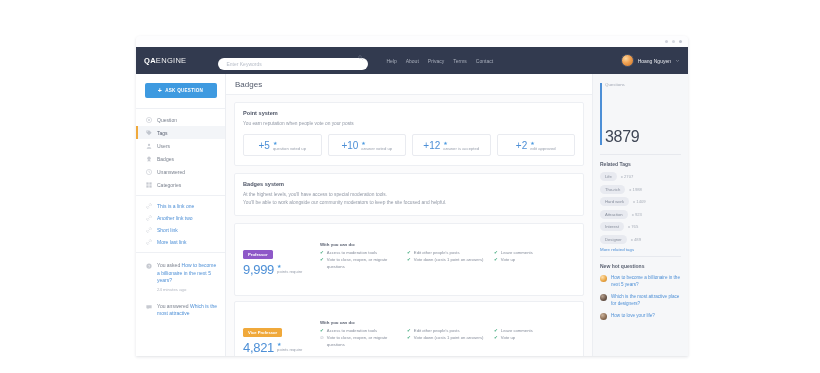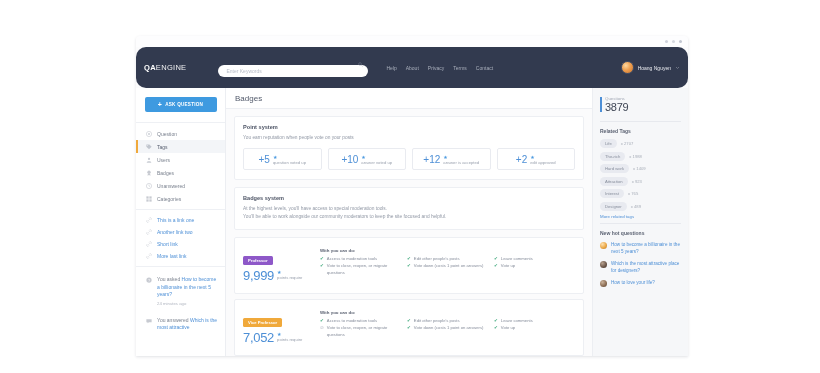--- a/index.html
+++ b/index.html
@@ -24,22 +24,22 @@
     height: 11px; background: #fdfdfe;
     display: flex; align-items: center; justify-content: flex-end;
     padding-right: 6px; gap: 4px;
   }
   .dot { width: 3px; height: 3px; border-radius: 50%; background: #cfd3dc; }
   .dot.d2 { background: #d6d9e0; }
   .dot.d3 { background: #c3c7d2; }
 
   
   .topbar {
-    height: 41px; background: #323a4f;
-    display: flex; align-items: center; padding: 0 8px; border-radius: 10px;
+    height: 27px; background: #323a4f;
+    display: flex; align-items: center; padding: 0 8px;
   }
   .logo { font-size: 7.5px; letter-spacing: .3px; color: #fff; }
   .logo b { font-weight: bold; }
   .logo span { font-weight: normal; opacity: .92; }
   .searchwrap { margin-left: 32px; position: relative; }
   .search {
     width: 150px; height: 12px; border-radius: 6px; border: none;
     background: #fff; font-size: 5px; color: #9aa0ad;
     padding: 0 14px 0 8px; font-family: "Liberation Sans", sans-serif;
   }
@@ -115,21 +115,21 @@
     flex: 1; height: 22px; border: 1px solid #e9ebf0; border-radius: 2px;
     display: flex; align-items: center; justify-content: center; gap: 3px;
   }
   .ptnum { font-size: 10px; color: #4d8fd6; font-weight: normal; }
   .ptlbl { font-size: 4.2px; color: #9aa1ae; max-width: 48px; line-height: 1.2; }
   .ptstar { color: #4d9be0; font-size: 5px; display:block; }
 
   
   .brow {
     background: #fff; border: 1px solid #edeff3; border-radius: 2px;
-    margin: 0 8px 5px; padding: 10px 8px; display: flex; gap: 7px;
+    margin: 0 8px 5px; padding: 18px 8px; display: flex; gap: 7px;
   }
   .bleft { width: 70px; flex: none; }
   .btag {
     display: inline-block; font-size: 4.2px; color: #fff; font-weight: bold;
     padding: 2px 5px; border-radius: 1.5px; margin-bottom: 3px;
   }
   .bnumrow { display: flex; align-items: center; gap: 3px; }
   .bnum { font-size: 13px; color: #4d8fd6; letter-spacing: -.3px; }
   .bpts { font-size: 4.2px; color: #9aa1ae; line-height: 1.15; }
   .bright { flex: 1; }
@@ -145,21 +145,21 @@
 
   
   .rsb { width: 96px; flex:none; background: #f6f7f9; border-left: 1px solid #eceef2; padding: 8px 7px; }
   .stat { margin-bottom: 8px; padding-left: 5px; position: relative; }
   .stat::before {
     content:""; position:absolute; left:0; top:1px; bottom:1px; width:1.5px;
   }
   .stat.q::before { background: #4d8fd6; }
   .stat.m::before { background: #f0a93b; }
   .statlbl { font-size: 4.4px; color: #a3a9b5; }
-  .statval { font-size: 11px; color: #3f4655; letter-spacing: -.3px; }
+  .statval { font-size: 16px; color: #3f4655; letter-spacing: -.3px; margin-top: 41px; }
   .rsec { border-top: 1px solid #e7e9ee; padding-top: 6px; margin-top: 4px; }
   .rh { font-size: 5px; font-weight: bold; color: #5b6272; margin-bottom: 5px; }
   .tagrow { display: flex; align-items: center; gap: 4px; margin-bottom: 3.5px; }
   .tagpill {
     background: #e8eaf0; color: #7d84924d; border-radius: 6px;
     font-size: 4.2px; padding: 2px 5px; color: #868d9b;
   }
   .tagcnt { font-size: 4.2px; color: #a8aeb9; }
   .morelink { font-size: 4.4px; color: #4d8fd6; text-decoration: none; display: block; margin-top: 3px; }
   .hotq { display: flex; gap: 4px; margin-bottom: 5px; align-items: flex-start; }
@@ -405,21 +405,21 @@
                   </div>
               </div>
             </div>
           </div>
         </div>
 
         <div class="brow">
           <div class="bleft">
             <span class="btag" style="background:#f0a93b">Vice Professor</span>
             <div class="bnumrow">
-              <span class="bnum">7,052</span>
+              <span class="bnum">4,821</span>
               <span class="bpts">
                 <span class="ptstar">★</span>
                 <span>points require</span>
               </span>
             </div>
           </div>
           <div class="bright">
             <div class="bwyc">With you can do:</div>
             <div class="bcols">
               <div class="bcol">

